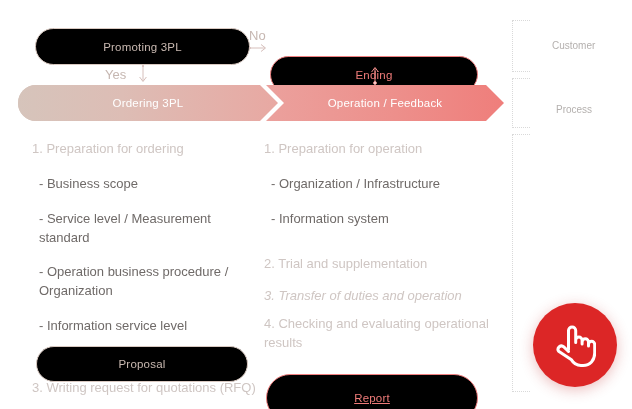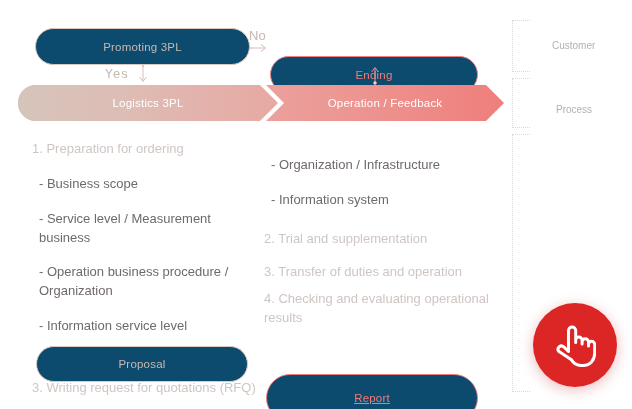--- a/index.html
+++ b/index.html
@@ -18,21 +18,21 @@
     width: 632px;
     height: 409px;
     background: #ffffff;
   }
 
   
   .pill {
     position: absolute;
     box-sizing: border-box;
     border-radius: 24px;
-    background: #0c4a6e;
+    background: #000000;
     display: flex;
     align-items: center;
     justify-content: center;
     font-size: 11.5px;
     letter-spacing: .2px;
   }
   .pill.tan {
     border: 1.1px solid #d9c9c1;
     color: #c9b9b1;
   }
@@ -154,58 +154,59 @@
     <span>Ending</span>
   </div>
 
   <div class="conn-label" style="left:249px; top:28px;">No</div>
   <svg class="arrow-svg" style="left:248px; top:42px;" width="24" height="12">
     <line x1="2" y1="6" x2="17" y2="6" stroke="#d6bfbb" stroke-width="1"></line>
     <polyline points="13,2.5 17.5,6 13,9.5" fill="none" stroke="#d6bfbb" stroke-width="1"></polyline>
     <circle cx="2" cy="6" r="1.1" fill="#d6bfbb"></circle>
   </svg>
 
-  <div class="conn-label" style="left:105px; top:67px;font-family:Liberation Mono, monospace;">Yes</div>
+  <div class="conn-label" style="left:105px; top:67px;">Yes</div>
   <svg class="arrow-svg" style="left:136px; top:64px;" width="14" height="22">
     <line x1="7" y1="2" x2="7" y2="17" stroke="#d6bfbb" stroke-width="1"></line>
     <polyline points="3.6,13 7,17.5 10.4,13" fill="none" stroke="#d6bfbb" stroke-width="1"></polyline>
     <circle cx="7" cy="2" r="1.1" fill="#d6bfbb"></circle>
   </svg>
 
   <svg class="arrow-svg" style="left:368px; top:64px;" width="14" height="22">
     <line x1="7" y1="19" x2="7" y2="4" stroke="#ef8d8a" stroke-width="1"></line>
     <polyline points="3.6,8 7,3.5 10.4,8" fill="none" stroke="#ef8d8a" stroke-width="1"></polyline>
     <circle cx="7" cy="19" r="1.4" fill="#ffffff" stroke="#ef8d8a" stroke-width="1"></circle>
   </svg>
 
   <div id="chev-order-round"></div>
   <div class="chev" id="chev-order">
-    <span>Logistics 3PL</span>
+    <span>Ordering 3PL</span>
   </div>
   <div class="chev" id="chev-oper">
     <span>Operation / Feedback</span>
   </div>
 
   <div class="col" id="col-ordering" style="left:32px; top:140px;">
     <div class="item">1. Preparation for ordering</div>
     <div class="item sub">- Business scope</div>
-    <div class="item sub">- Service level / Measurement business</div>
+    <div class="item sub">- Service level / Measurement standard</div>
     <div class="item sub">- Operation business procedure /
   Organization</div>
     <div class="item sub">- Information service level</div>
     <div class="item sub">- Payment option</div>
     <div class="item">3. Writing request for quotations (RFQ)</div>
     <div class="item">5. Making a contract</div>
   </div>
 
   <div class="col" id="col-operation" style="left:264px; top:140px; width:250px;">
+    <div class="item">1. Preparation for operation</div>
     <div class="item sub">- Organization / Infrastructure</div>
     <div class="item sub">- Information system</div>
-    <div class="item" style="margin-top:20px;">2. Trial and supplementation</div>
-    <div class="item" style="margin-top:14px;">3. Transfer of duties and operation</div>
+    <div class="item" style="margin-top:26px;">2. Trial and supplementation</div>
+    <div class="item" style="margin-top:14px;font-style:italic;">3. Transfer of duties and operation</div>
     <div class="item" style="margin-top:2px;">4. Checking and evaluating operational results</div>
   </div>
 
   <div class="pill tan" id="btn-proposal" style="left:36px; top:346px; width:212px; height:36px;">
     <span>Proposal</span>
   </div>
   <div class="pill red" id="btn-report" style="left:266px; top:346px; width:212px; height:48px;text-decoration:underline;">
     <span>Report</span>
   </div>
 

